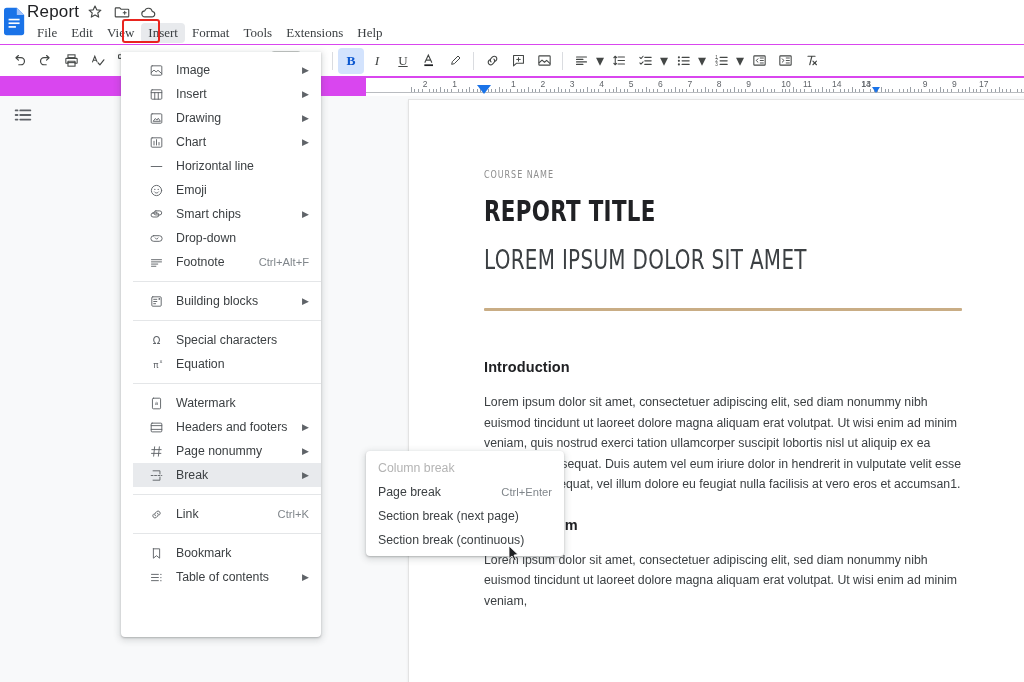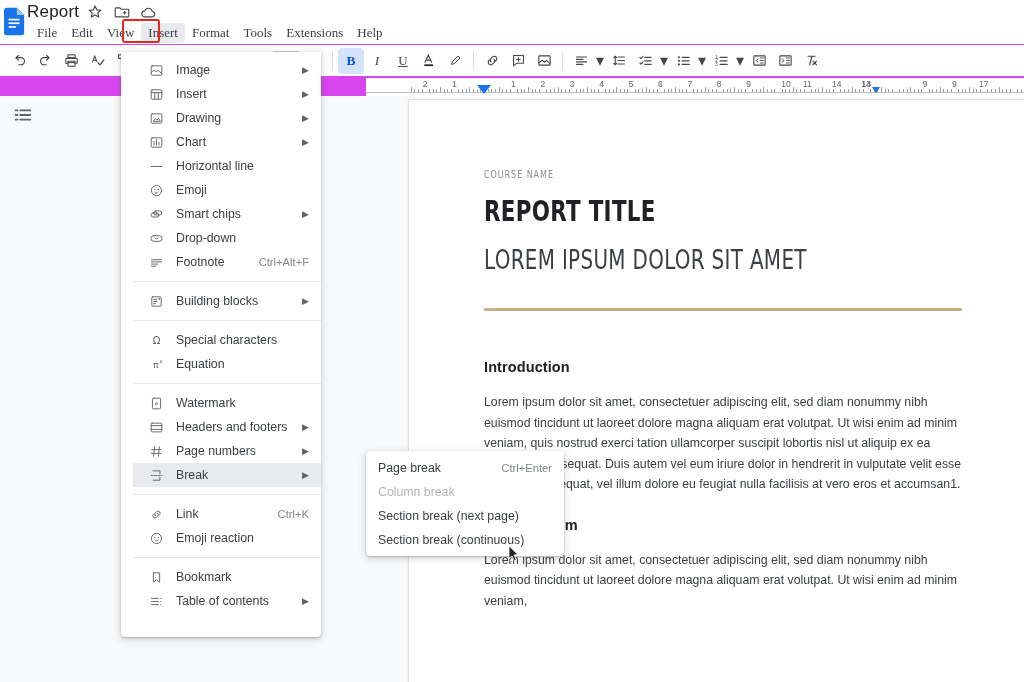--- a/index.html
+++ b/index.html
@@ -676,21 +676,21 @@
         </span>
         <span class="mlabel">Headers and footers</span>
         <span class="marrow">▶</span>
       </div>
       <div class="mrow">
         <span class="mi">
           <svg width="15" height="15" viewBox="0 0 24 24">
             <path d="M9 4.5L7.4 19.5M16.6 4.5L15 19.5M4.5 9h15M4 15h15" stroke="#5f6368" fill="none" stroke-width="1.5" stroke-linejoin="round" stroke-linecap="round"></path>
           </svg>
         </span>
-        <span class="mlabel">Page numbers</span>
+        <span class="mlabel">Page nonummy</span>
         <span class="marrow">▶</span>
       </div>
       <div class="mrow hover">
         <span class="mi">
           <svg width="15" height="15" viewBox="0 0 24 24">
             <path d="M6.5 4.5h11v5" stroke="#5f6368" fill="none" stroke-width="1.5" stroke-linejoin="round" stroke-linecap="round"></path>
             <path d="M6.5 19.5h11v-5" stroke="#5f6368" fill="none" stroke-width="1.5" stroke-linejoin="round" stroke-linecap="round"></path>
             <path d="M3.5 12h3M9 12h3M14.5 12h3M20 12h.5" stroke="#5f6368" fill="none" stroke-width="1.5" stroke-linejoin="round" stroke-linecap="round"></path>
           </svg>
         </span>
@@ -700,31 +700,20 @@
       <div class="msep"></div>
       <div class="mrow">
         <span class="mi">
           <svg width="15" height="15" viewBox="0 0 24 24">
             <path d="M10.2 14.2a3.4 3.4 0 0 1 0-4.8l2-2a3.4 3.4 0 0 1 4.8 4.8l-.9.9" stroke="#5f6368" fill="none" stroke-width="1.5" stroke-linejoin="round" stroke-linecap="round"></path>
             <path d="M13.8 9.8a3.4 3.4 0 0 1 0 4.8l-2 2a3.4 3.4 0 0 1-4.8-4.8l.9-.9" stroke="#5f6368" fill="none" stroke-width="1.5" stroke-linejoin="round" stroke-linecap="round"></path>
           </svg>
         </span>
         <span class="mlabel">Link</span>
         <span class="maccel">Ctrl+K</span>
-      </div>
-      <div class="mrow">
-        <span class="mi">
-          <svg width="15" height="15" viewBox="0 0 24 24">
-            <circle cx="12" cy="12" r="8.2" stroke="#5f6368" fill="none" stroke-width="1.5" stroke-linejoin="round" stroke-linecap="round"></circle>
-            <circle cx="9.3" cy="10" r="1" fill="#5f6368"></circle>
-            <circle cx="14.7" cy="10" r="1" fill="#5f6368"></circle>
-            <path d="M8.8 14c.9 1.1 2 1.6 3.2 1.6s2.3-.5 3.2-1.6" stroke="#5f6368" fill="none" stroke-width="1.5" stroke-linejoin="round" stroke-linecap="round"></path>
-          </svg>
-        </span>
-        <span class="mlabel">Emoji reaction</span>
       </div>
       <div class="msep"></div>
       <div class="mrow">
         <span class="mi">
           <svg width="15" height="15" viewBox="0 0 24 24">
             <path d="M7 4.5h10v15l-5-4-5 4v-15z" stroke="#5f6368" fill="none" stroke-width="1.5" stroke-linejoin="round" stroke-linecap="round"></path>
           </svg>
         </span>
         <span class="mlabel">Bookmark</span>
       </div>
@@ -736,27 +725,27 @@
             <circle cx="19" cy="12" r="1" fill="#5f6368"></circle>
             <circle cx="19" cy="17" r="1" fill="#5f6368"></circle>
           </svg>
         </span>
         <span class="mlabel">Table of contents</span>
         <span class="marrow">▶</span>
       </div>
     </div>
 
   <div class="submenu" id="break-submenu">
+      <div class="srow disabled">
+        <span class="slabel">Column break</span>
+      </div>
       <div class="srow">
         <span class="slabel">Page break</span>
         <span class="saccel">Ctrl+Enter</span>
       </div>
-      <div class="srow disabled">
-        <span class="slabel">Column break</span>
-      </div>
       <div class="srow">
         <span class="slabel">Section break (next page)</span>
       </div>
       <div class="srow">
         <span class="slabel">Section break (continuous)</span>
       </div>
     </div>
 
   <div class="annot" id="annot-insert"></div>
   <div class="annot" id="annot-break"></div>

